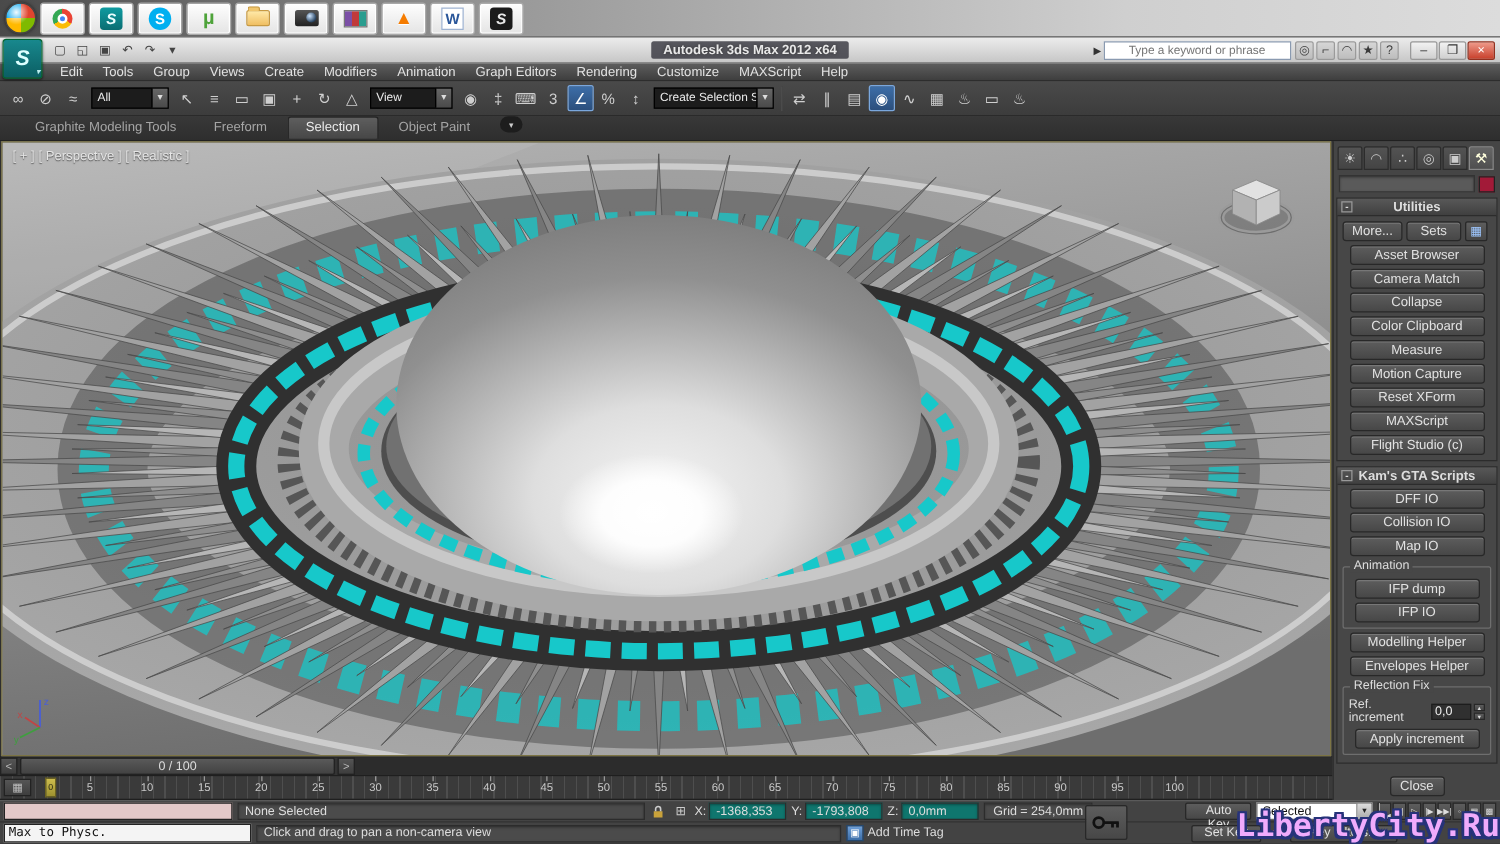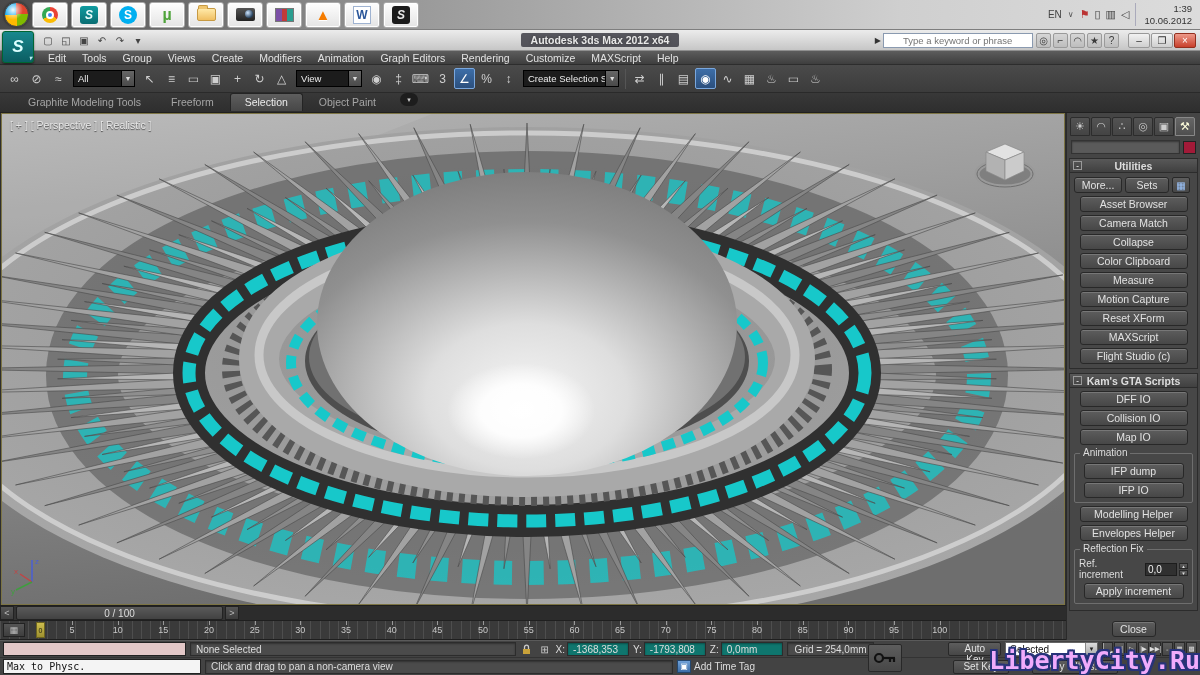--- a/index.html
+++ b/index.html
@@ -115,21 +115,21 @@
     text-shadow:0 1px 1px rgba(0,0,0,.6); z-index:4; }
   #scene { position:absolute; inset:0; }
   .viewcube { position:absolute; right:22px; top:18px; z-index:4; }
   .axis-gizmo { position:absolute; left:8px; bottom:4px; z-index:4; }
 
   
   .timeslider { height:16px; display:flex; align-items:center; background:#333;
     border-top:1px solid #1f1f1f; border-bottom:1px solid #1f1f1f; }
   .ts-arrow { width:14px; height:14px; display:flex; align-items:center; justify-content:center;
     color:#bbb; font-size:9px; background:linear-gradient(#555,#3d3d3d); border:1px solid #222; }
-  .ts-thumb { width:207px; height:14px; margin:0 2px; display:flex; align-items:center;
+  .ts-thumb { width:252px; height:14px; margin:0 2px; display:flex; align-items:center;
     justify-content:center; font-size:10px; color:#ddd;
     background:linear-gradient(#5a5a5a,#424242); border:1px solid #222; border-radius:2px; }
   .ts-track { flex:1; height:100%; background:#2c2c2c; }
   .trackbar { position:relative; height:19px; background:#3a3a3a; border-bottom:1px solid #1f1f1f;
     background-image:repeating-linear-gradient(90deg,#4e4e4e 0 1px, transparent 1px 9.4px); }
   .tb-mini { position:absolute; left:3px; top:2px; width:22px; height:14px; font-size:9px;
     color:#bbb; background:linear-gradient(#555,#3e3e3e); border:1px solid #222; display:flex;
     align-items:center; justify-content:center; }
   .tb-thumb { position:absolute; left:36px; top:1px; width:9px; height:16px;
     background:linear-gradient(#cdbd4e,#9e912f); border:1px solid #6d6420; color:#221;
@@ -257,35 +257,20 @@
         <div class="app app-vlc">
           <span class="g">▲</span>
         </div>
         <div class="app app-word">
           <span class="g">W</span>
         </div>
         <div class="app app-maxdark">
           <span class="g">S</span>
         </div>
       </div>
-    <div class="tray">
-      <span class="tray-lang">EN</span>
-      <span class="tray-chevron">∨</span>
-      <span style="display:flex;gap:5px;">
-
-      <span class="tray-ico tray-flag">⚑</span>
-          <span class="tray-ico">▯</span>
-          <span class="tray-ico">▥</span>
-          <span class="tray-ico">◁</span>
-        </span>
-      <div class="clock">
-        <div>1:39</div>
-        <div>10.06.2012</div>
-      </div>
-    </div>
   </div>
 
   <div class="titlebar">
     <div class="max-appbtn">
       <span>S</span>
       <span class="dd">▾</span>
     </div>
     <div class="qat">
 
     <span class="qat-ico">▢</span>

